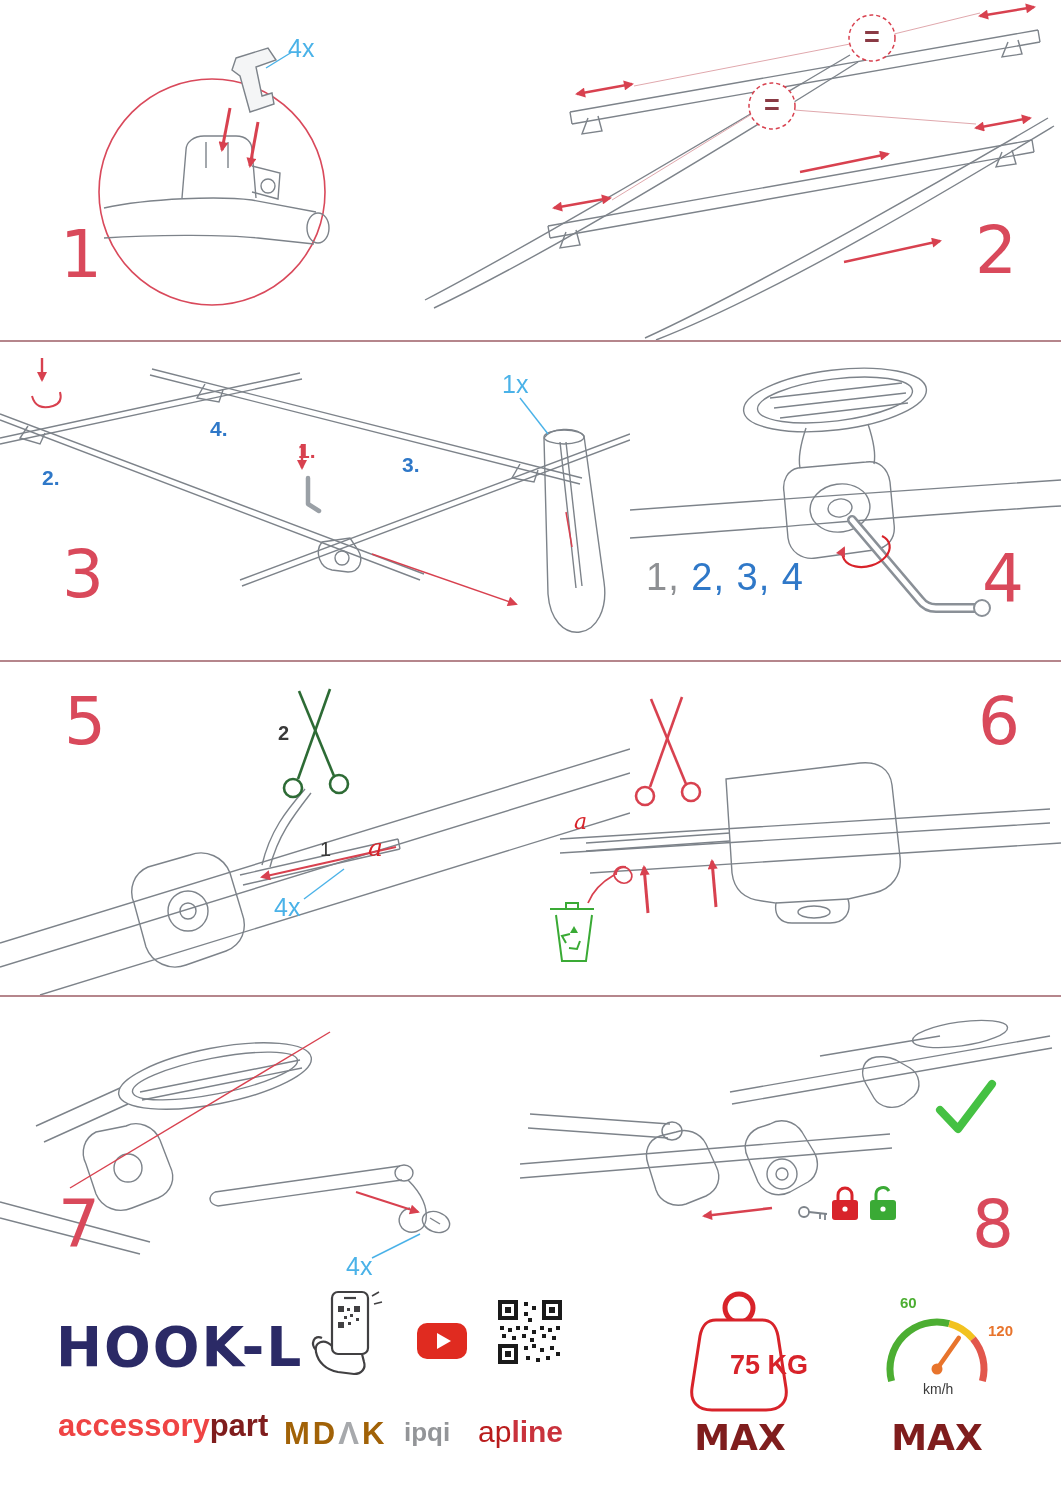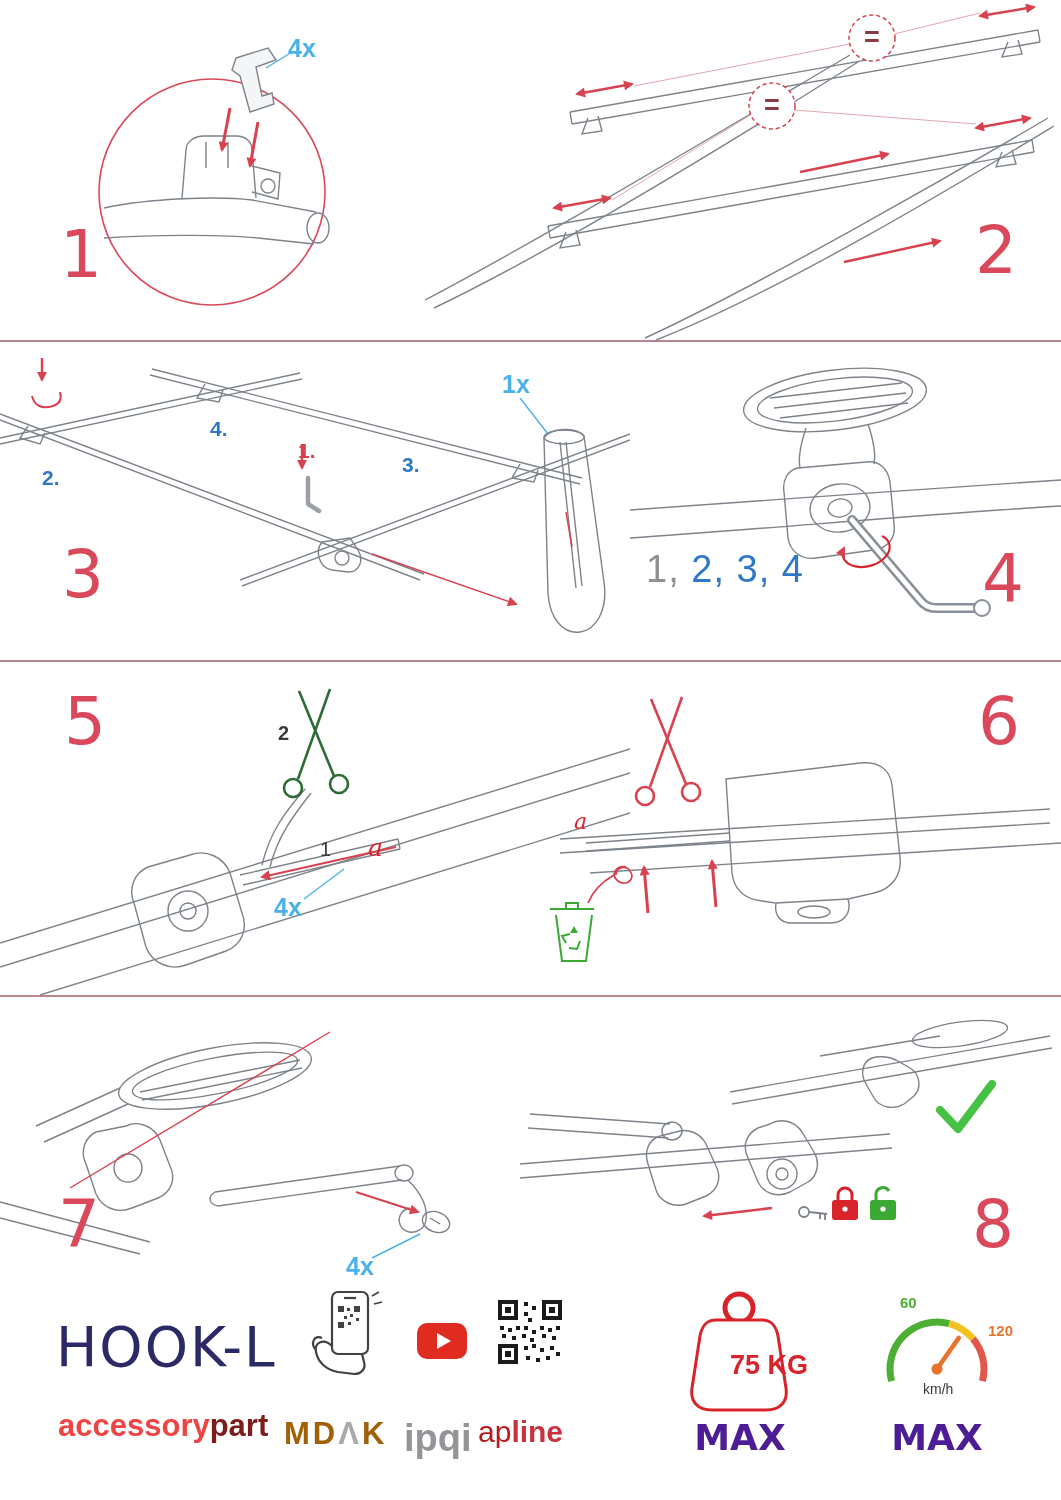--- a/index.html
+++ b/index.html
@@ -3,40 +3,40 @@
 <meta charset="utf-8">
 <style>
   *{margin:0;padding:0;box-sizing:border-box}
   html,body{width:1061px;height:1500px;background:#fff}
   body{font-family:"Liberation Sans",sans-serif;position:relative}
   .page{position:absolute;left:0;top:0;width:1061px;height:1500px;background:#fff;overflow:hidden}
   .panel{position:absolute}
   .panel>svg{position:absolute;left:0;top:0}
   .lbl{position:absolute;line-height:1;white-space:nowrap}
   .step-num{position:absolute;font-family:"DejaVu Sans",sans-serif;font-weight:400;font-size:66px;color:#d9495b;line-height:1}
-  .qty{color:#4ab2e8;font-size:25px;font-weight:bold}
+  .qty{color:#4ab2e8;font-size:25px;font-weight:normal}
   .bluen{color:#2f78c8;font-size:21px;font-weight:bold}
   .redn{color:#d8414f;font-size:21px;font-weight:bold}
   .darkn{color:#3a3a3a;font-size:20px}
   .a-label{font-family:"DejaVu Serif",serif;font-style:italic;color:#d8232a;font-size:25px}
   .eq{position:absolute;font-weight:bold;color:#8a3a44;font-size:27px;width:26px;text-align:center;line-height:1}
   .seq{font-size:38px;letter-spacing:1px}
   .seq .done{color:#8e9093}
   .seq .todo{color:#2f78c8}
   .divider{position:absolute;left:0;width:1061px;height:2px;background:#b5868c}
-  .hookl{position:absolute;font-family:"DejaVu Sans",sans-serif;font-weight:normal;font-size:55px;color:#2b2a66;letter-spacing:2px;line-height:1}
+  .hookl{position:absolute;font-family:"DejaVu Sans",sans-serif;font-weight:bold;font-size:55px;color:#2b2a66;letter-spacing:2px;line-height:1}
   .brandline{position:absolute;font-size:31px;font-weight:bold;line-height:1}
   .brandline .dark{color:#ef4444}
   .brandline .red{color:#7f1d1d}
   .mdak{position:absolute;font-size:31px;font-weight:bold;letter-spacing:3px;line-height:1}
   .mdak .dark{color:#a16207}.mdak .light{color:#a7a9ac}
-  .ipqi{position:absolute;font-size:38px;font-weight:bold;color:#939598;line-height:1}
+  .ipqi{position:absolute;font-size:26px;font-weight:bold;color:#939598;line-height:1}
   .apline{position:absolute;font-size:30px;line-height:1}
   .apline .gray{color:#b91c1c}.apline .red{color:#c9323c;font-weight:bold}
-  .maxcap{position:absolute;font-family:"DejaVu Sans",sans-serif;font-weight:bold;font-size:36px;color:#4c1d95;text-align:center;line-height:1}
+  .maxcap{position:absolute;font-family:"DejaVu Sans",sans-serif;font-weight:bold;font-size:36px;color:#7f1d1d;text-align:center;line-height:1}
   .kg{position:absolute;color:#d8232a;font-weight:bold;font-size:27px;text-align:right;line-height:1}
 </style>
 </head>
 <body>
 
 <div class="page">
 
 <svg width="0" height="0" style="position:absolute">
   <defs>
     <marker id="ra" viewBox="0 0 10 10" markerWidth="12" markerHeight="10" refX="8" refY="5" orient="auto" markerUnits="userSpaceOnUse">
@@ -169,21 +169,21 @@
       <ellipse cx="210" cy="166" rx="30" ry="24" transform="rotate(-8 210 166)"></ellipse>
       <ellipse cx="210" cy="166" rx="12" ry="9" transform="rotate(-8 210 166)"></ellipse>
     </g>
     <g stroke-linecap="round" stroke-linejoin="round" fill="none">
       <path d="M222,178 L290,258 Q296,266 306,266 L350,266" stroke="#8a9097" stroke-width="10"></path>
       <path d="M222,178 L290,258 Q296,266 306,266 L350,266" stroke="#ffffff" stroke-width="5"></path>
       <circle cx="352" cy="266" r="8" fill="#fff" stroke="#8a9097" stroke-width="2"></circle>
     </g>
     <path d="M252,194 a24,16 -15 1 1 -38,12" stroke="#d8232a" stroke-width="2.2" fill="none" marker-end="url(#ra)"></path>
   </svg>
-  <span class="lbl seq" style="left:16px;top:208px"><span class="done">1,</span> <span class="todo">2, 3, 4</span></span>
+  <span class="lbl seq" style="left:16px;top:216px"><span class="done">1,</span> <span class="todo">2, 3, 4</span></span>
   <span class="step-num" style="left:352px;top:204px">4</span>
 </div>
 
 <div class="divider" style="top:660px"></div>
 
 <div class="panel" style="left:0;top:661px;width:630px;height:334px">
   <svg width="630" height="334" viewBox="0 0 630 334">
     <g stroke="#7d838a" fill="none" stroke-width="1.4">
       <path d="M0,282 L630,88"></path>
       <path d="M0,306 L630,112"></path>

